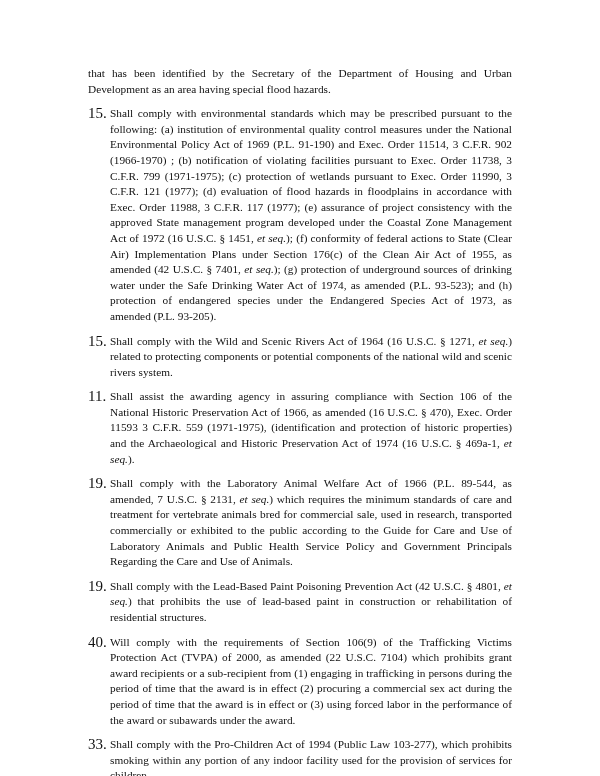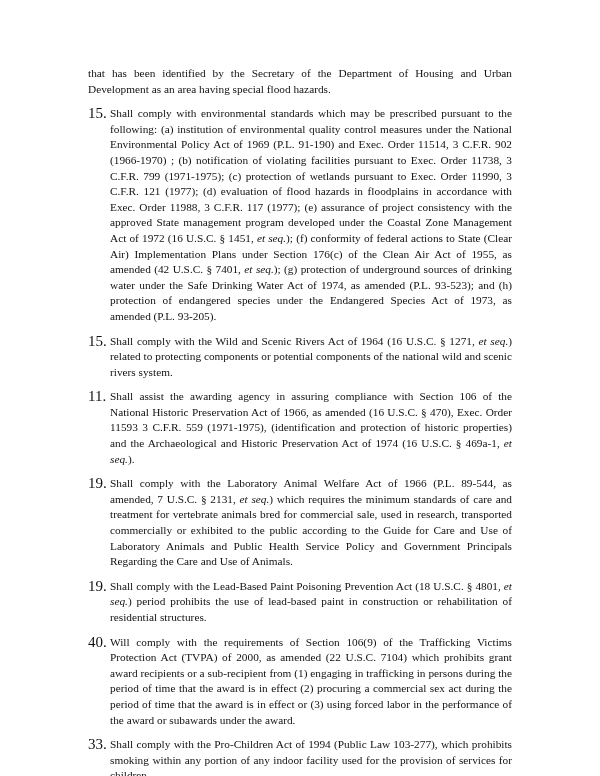--- a/index.html
+++ b/index.html
@@ -91,21 +91,21 @@
         <li class="list-item">
           <span class="item-number">11.</span>
           <span class="item-text"><span>Shall assist the awarding agency in assuring compliance with Section 106 of the National Historic Preservation Act of 1966, as amended (16 U.S.C. § 470), Exec. Order 11593 3 C.F.R. 559 (1971-1975), (identification and protection of historic properties) and the Archaeological and Historic Preservation Act of 1974 (16 U.S.C. § 469a-1, </span><i>et seq.</i><span>).</span></span>
         </li>
         <li class="list-item">
           <span class="item-number">19.</span>
           <span class="item-text"><span>Shall comply with the Laboratory Animal Welfare Act of 1966 (P.L. 89-544, as amended, 7 U.S.C. § 2131, </span><i>et seq.</i><span>) which requires the minimum standards of care and treatment for vertebrate animals bred for commercial sale, used in research, transported commercially or exhibited to the public according to the Guide for Care and Use of Laboratory Animals and Public Health Service Policy and Government Principals Regarding the Care and Use of Animals.</span></span>
         </li>
         <li class="list-item">
           <span class="item-number">19.</span>
-          <span class="item-text"><span>Shall comply with the Lead-Based Paint Poisoning Prevention Act (18 U.S.C. § 4801, </span><i>et seq.</i><span>) period prohibits the use of lead-based paint in construction or rehabilitation of residential structures.</span></span>
+          <span class="item-text"><span>Shall comply with the Lead-Based Paint Poisoning Prevention Act (42 U.S.C. § 4801, </span><i>et seq.</i><span>) that prohibits the use of lead-based paint in construction or rehabilitation of residential structures.</span></span>
         </li>
         <li class="list-item">
           <span class="item-number">40.</span>
           <span class="item-text"><span>Will comply with the requirements of Section 106(9) of the Trafficking Victims Protection Act (TVPA) of 2000, as amended (22 U.S.C. 7104) which prohibits grant award recipients or a sub-recipient from (1) engaging in trafficking in persons during the period of time that the award is in effect (2) procuring a commercial sex act during the period of time that the award is in effect or (3) using forced labor in the performance of the award or subawards under the award.</span></span>
         </li>
         <li class="list-item">
           <span class="item-number">33.</span>
           <span class="item-text"><span>Shall comply with the Pro-Children Act of 1994 (Public Law 103-277), which prohibits smoking within any portion of any indoor facility used for the provision of services for children.</span></span>
         </li>
       </ol>

